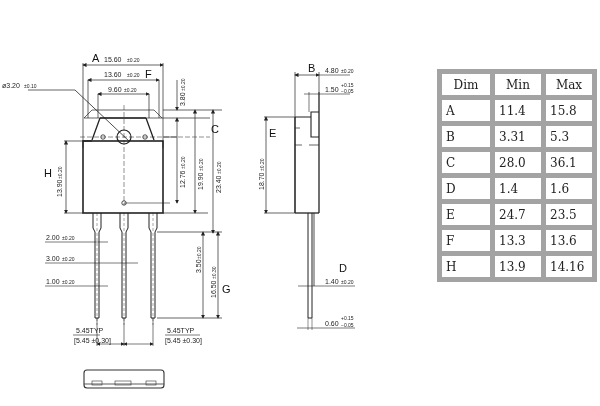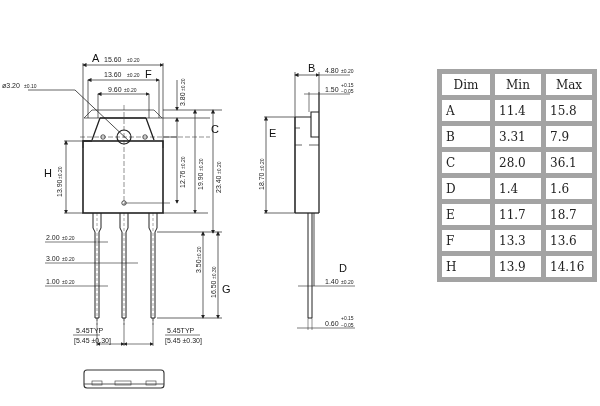--- a/index.html
+++ b/index.html
@@ -221,36 +221,36 @@
   </thead>
   <tbody>
     <tr>
       <td class="c0">A</td>
       <td class="c1">11.4</td>
       <td class="c2">15.8</td>
     </tr>
     <tr>
       <td class="c0">B</td>
       <td class="c1">3.31</td>
-      <td class="c2">7.9</td>
+      <td class="c2">5.3</td>
     </tr>
     <tr>
       <td class="c0">C</td>
       <td class="c1">28.0</td>
       <td class="c2">36.1</td>
     </tr>
     <tr>
       <td class="c0">D</td>
       <td class="c1">1.4</td>
       <td class="c2">1.6</td>
     </tr>
     <tr>
       <td class="c0">E</td>
-      <td class="c1">11.7</td>
-      <td class="c2">18.7</td>
+      <td class="c1">24.7</td>
+      <td class="c2">23.5</td>
     </tr>
     <tr>
       <td class="c0">F</td>
       <td class="c1">13.3</td>
       <td class="c2">13.6</td>
     </tr>
     <tr>
       <td class="c0">H</td>
       <td class="c1">13.9</td>
       <td class="c2">14.16</td>

